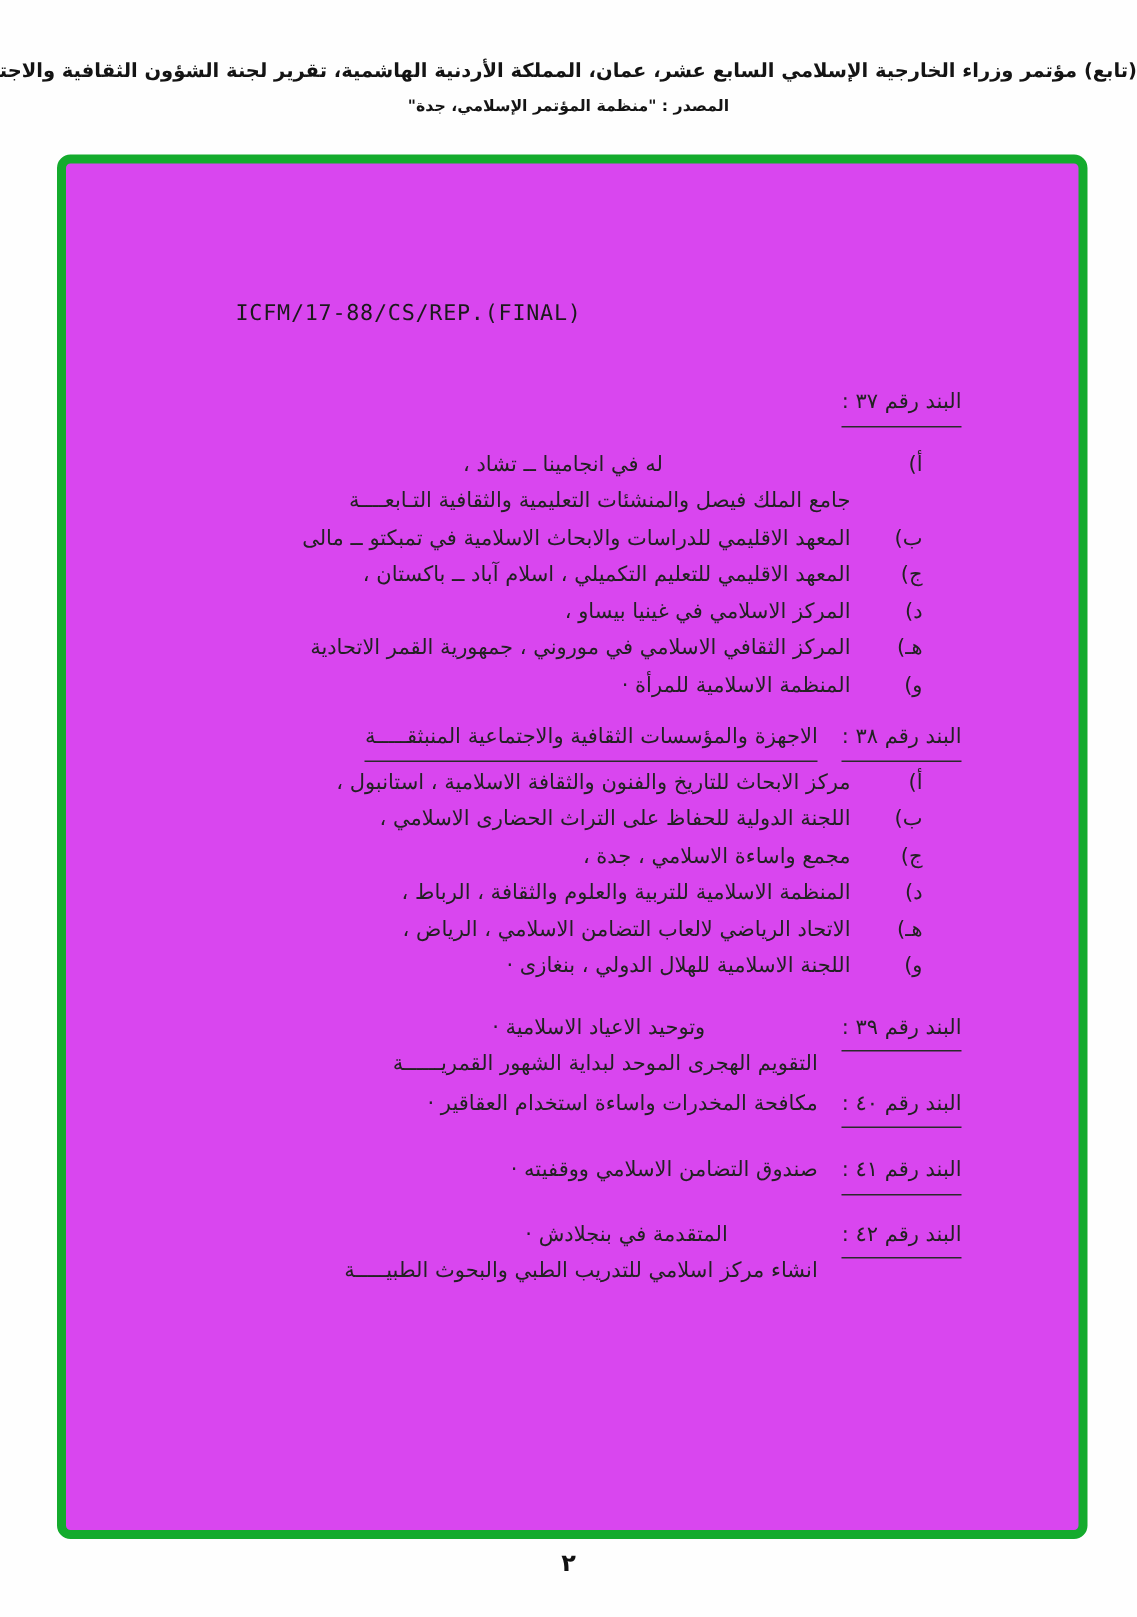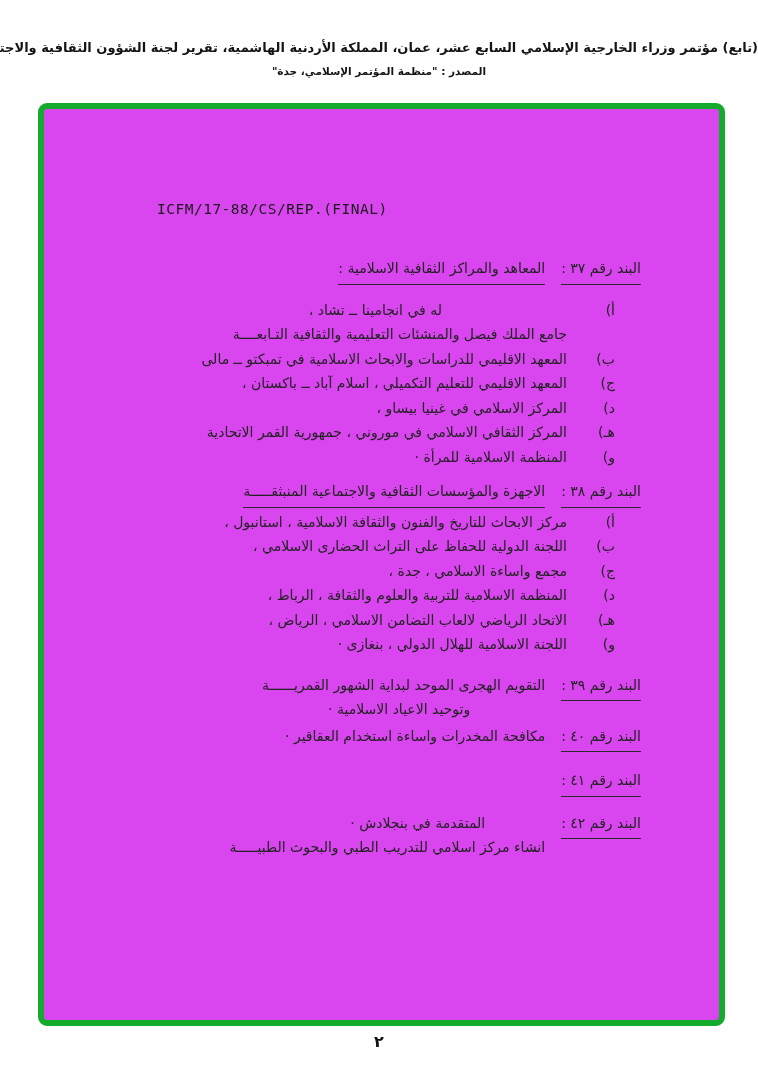--- a/index.html
+++ b/index.html
@@ -72,23 +72,20 @@
   </div>
 
   <div class="green-box">
     <div class="content">
 
       <div class="ref-code">ICFM/17-88/CS/REP.(FINAL)</div>
 
       <section class="clause c37">
         <div class="clause-head">
           <span class="clause-label">البند رقم ٣٧ :</span>
-          <span class="title-stack">
-            <div><span class="t-line">المعاهد والمراكز الثقافية الاسلامية :</span></div>
-          </span>
         </div>
         <div class="item-list">
           <div class="item">
             <span class="marker">أ)</span>
             <span class="item-text">
               <div class="tline cont-a">له في انجامينا ــ تشاد ،</div>
               <div class="tline">جامع الملك فيصل والمنشئات التعليمية والثقافية التـابعــــة</div>
             </span>
           </div>
           <div class="item">
@@ -168,38 +165,41 @@
               <div class="tline">اللجنة الاسلامية للهلال الدولي ، بنغازى ·</div>
             </span>
           </div>
         </div>
       </section>
 
       <section class="clause c39">
         <div class="clause-head">
           <span class="clause-label">البند رقم ٣٩ :</span>
           <span class="clause-body">
+            <div class="tline c39-l2">وتوحيد الاعياد الاسلامية ·</div>
             <div class="tline">التقويم الهجرى الموحد لبداية الشهور القمريــــــة</div>
-            <div class="tline c39-l2">وتوحيد الاعياد الاسلامية ·</div>
           </span>
         </div>
       </section>
 
       <section class="clause c40">
         <div class="clause-head">
           <span class="clause-label">البند رقم ٤٠ :</span>
           <span class="clause-body">
             <div class="tline">مكافحة المخدرات واساءة استخدام العقاقير ·</div>
           </span>
         </div>
       </section>
 
       <section class="clause c41">
         <div class="clause-head">
           <span class="clause-label">البند رقم ٤١ :</span>
+          <span class="clause-body">
+            <div class="tline">صندوق التضامن الاسلامي ووقفيته ·</div>
+          </span>
         </div>
       </section>
 
       <section class="clause c42">
         <div class="clause-head">
           <span class="clause-label">البند رقم ٤٢ :</span>
           <span class="clause-body">
             <div class="tline c42-l2">المتقدمة في بنجلادش ·</div>
             <div class="tline">انشاء مركز اسلامي للتدريب الطبي والبحوث الطبيـــــة</div>
           </span>

